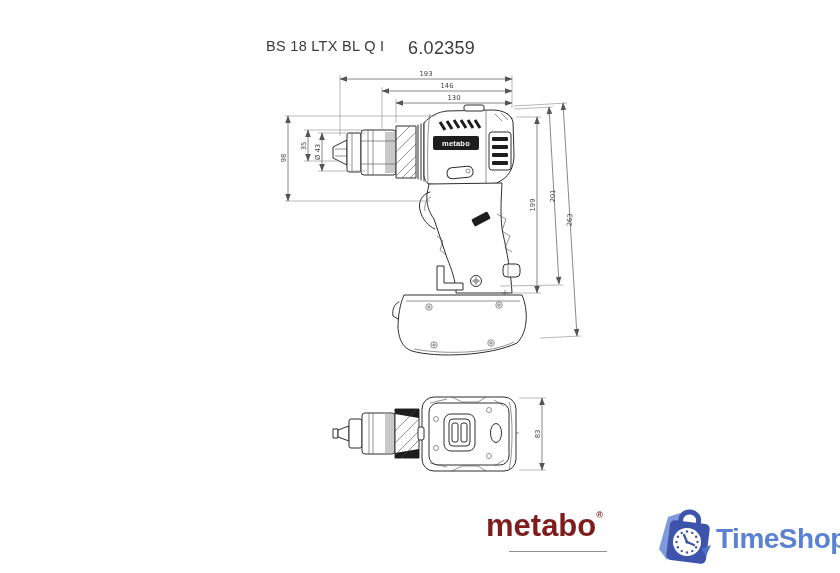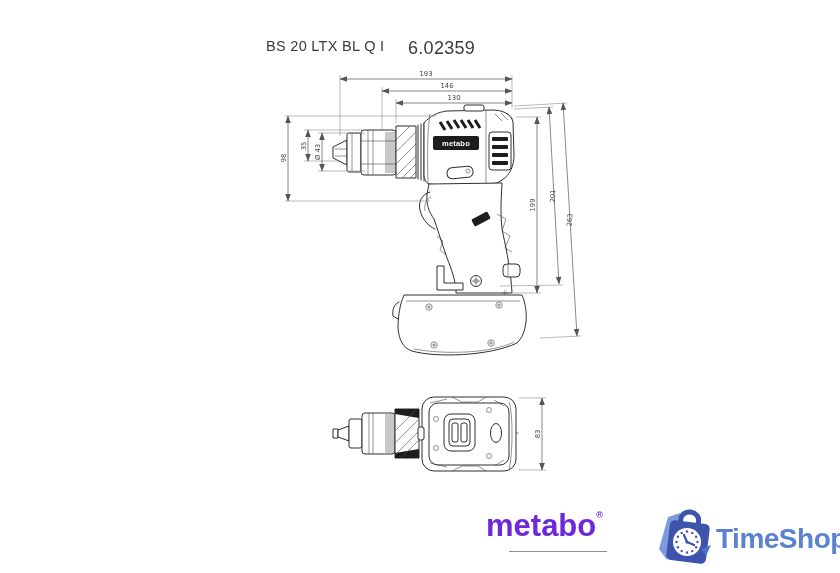--- a/index.html
+++ b/index.html
@@ -10,33 +10,33 @@
   svg{position:absolute;left:0;top:0;}
   .ln{stroke:#2f2f2f;stroke-width:1;fill:none;stroke-linejoin:round;stroke-linecap:round;}
   .lnw{stroke:#2f2f2f;stroke-width:1;fill:#ffffff;stroke-linejoin:round;}
   .thin{stroke:#4a4a4a;stroke-width:.6;fill:none;}
   .dark{fill:#1d1d1d;stroke:none;}
   .dim{stroke:#6b6b6b;stroke-width:.8;fill:none;}
   .ext{stroke:#8a8a8a;stroke-width:.6;fill:none;}
   .dimtxt{font-family:"DejaVu Sans",sans-serif;font-size:6.8px;fill:#454545;text-anchor:middle;}
   .badge-txt{font-family:"Liberation Sans",sans-serif;font-size:7.5px;font-weight:bold;fill:#fff;
              text-anchor:middle;letter-spacing:.2px;}
-  .metabo-logo{position:absolute;left:486px;top:508px;color:#6d28d9;font-size:31px;font-weight:bold;
+  .metabo-logo{position:absolute;left:486px;top:508px;color:#7f1d1d;font-size:31px;font-weight:bold;
                letter-spacing:0px;}
   .metabo-logo sup{font-size:9px;vertical-align:18px;}
   .metabo-underline{position:absolute;left:509px;top:551px;width:98px;height:1px;background:#8f8f8f;}
   .timeshop{position:absolute;left:716px;top:523px;color:#5b82d2;font-size:28px;font-weight:bold;
             letter-spacing:-0.5px;}
 </style>
 </head>
 <body>
 
 <div class="canvas">
 
-  <div class="hdr-model">BS 20 LTX BL Q I</div>
+  <div class="hdr-model">BS 18 LTX BL Q I</div>
   <div class="hdr-art">6.02359</div>
 
   <svg width="840" height="573" viewBox="0 0 840 573">
     <defs>
       <marker id="arr" markerWidth="9" markerHeight="8" refX="7.5" refY="4" orient="auto-start-reverse" markerUnits="userSpaceOnUse">
         <path d="M0.5,1.2 L8,4 L0.5,6.8 Z" fill="#555"></path>
       </marker>
     </defs>
 
     <g>

